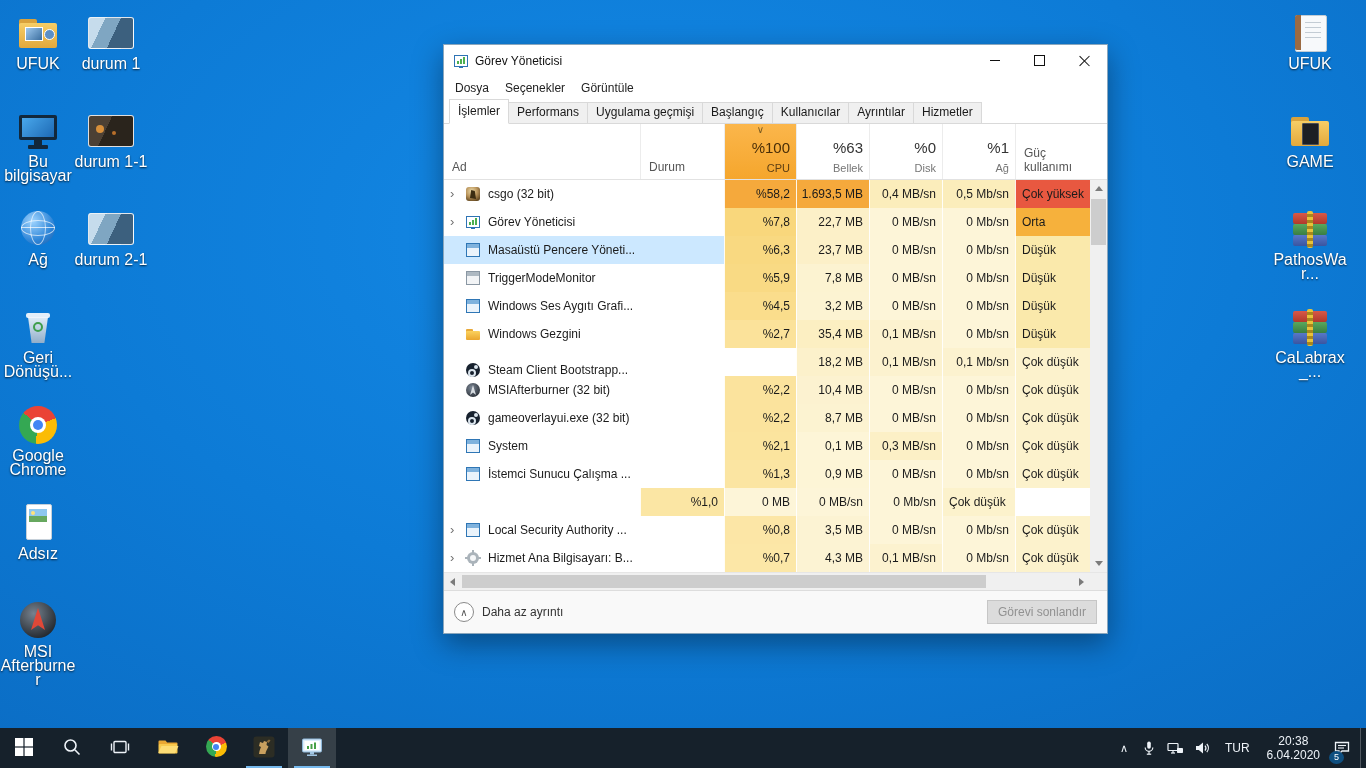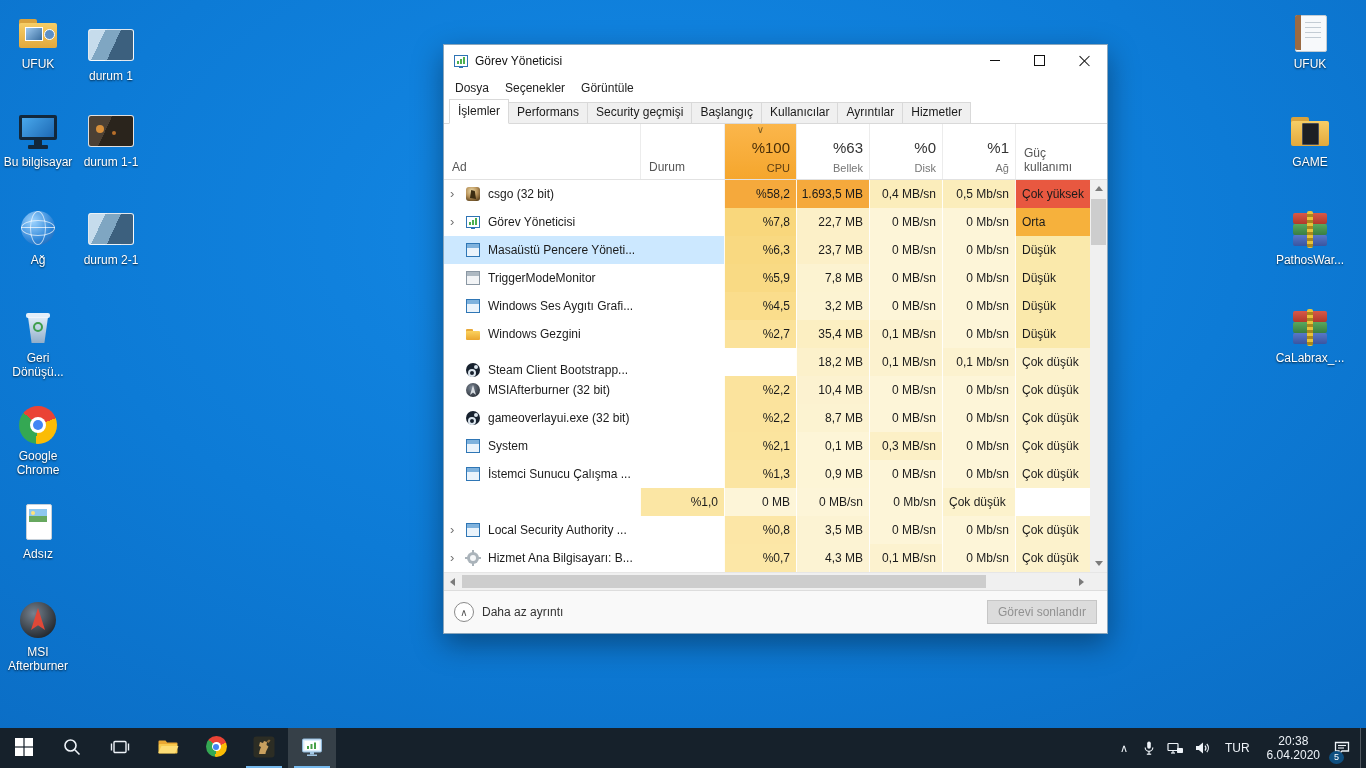--- a/index.html
+++ b/index.html
@@ -9,21 +9,21 @@
     cursor:default;user-select:none;
   }
   
   .desktop{
     position:absolute;inset:0;
     background:radial-gradient(1300px 800px at 48% 30%, #1489e6 0%, #0d7bd6 45%, #0a67bd 100%);
   }
   .dk-cell{position:absolute;width:76px;text-align:center;}
   .dk-icon{width:48px;height:42px;margin:0 auto 3px;position:relative;}
   .dk-icon i{display:block;}
-  .dk-label{color:#fff;font-size:12px;line-height:14px;text-shadow:0 1px 2px rgba(0,0,0,.75);overflow-wrap:break-word;}
+  .dk-label{color:#fff;font-size:16px;line-height:14px;text-shadow:0 1px 2px rgba(0,0,0,.75);overflow-wrap:break-word;}
   
   .tm-window{
     position:absolute;left:443px;top:44px;width:665px;height:590px;
     background:#fff;border:1px solid #89a6bd;box-shadow:0 10px 28px rgba(0,0,0,.38);
     box-sizing:border-box;z-index:5;font-size:12px;color:#1a1a1a;
   }
   .tm-titlebar{height:31px;display:flex;align-items:center;background:#fff;}
   .tm-appicon{width:16px;height:16px;position:relative;margin:0 6px 0 9px;flex:none;}
   .tm-appicon i,.pi i{position:absolute;}
   .tm-title{font-size:12px;color:#111;flex:1;white-space:nowrap;}
@@ -134,21 +134,21 @@
     </div>
 
     <div class="tm-menubar" id="tm-menu">
         <span class="menu-item">Dosya</span>
         <span class="menu-item">Seçenekler</span>
         <span class="menu-item">Görüntüle</span>
       </div>
     <div class="tm-tabs" id="tm-tabs">
         <span class="tab active">İşlemler</span>
         <span class="tab">Performans</span>
-        <span class="tab">Security geçmişi</span>
+        <span class="tab">Uygulama geçmişi</span>
         <span class="tab">Başlangıç</span>
         <span class="tab">Kullanıcılar</span>
         <span class="tab">Ayrıntılar</span>
         <span class="tab">Hizmetler</span>
       </div>
 
     <div class="tm-body">
       <div class="tm-left">
         <div class="tm-hdr">
           <div class="hc">
@@ -494,21 +494,21 @@
       <div class="dk-label">MSI Afterburner</div>
     </div>
     <div class="dk-cell" style="left: 0px; top: 502px;">
       <div class="dk-icon">
         <i style="position:absolute;left:12px;top:2px;width:24px;height:34px;background:#fff;border:1px solid #c6d0d9;border-radius:2px"></i>
         <i style="position:absolute;left:15px;top:7px;width:18px;height:13px;background:linear-gradient(#8ec7ef 0 55%,#67a85f 55%)"></i>
         <i style="position:absolute;left:17px;top:9px;width:4px;height:4px;border-radius:50%;background:#ffe27a"></i>
       </div>
       <div class="dk-label">Adsız</div>
     </div>
-    <div class="dk-cell" style="left: 73px; top: 24px;">
+    <div class="dk-cell" style="left: 73px; top: 12px;">
       <div class="dk-icon">
         <i style="position:absolute;left:1px;top:5px;width:44px;height:30px;border:1px solid rgba(255,255,255,.85);border-radius:3px;background:linear-gradient(115deg,#c6dcec 0 28%,#7fa6c2 28% 55%,#3c607e 55%)"></i>
       </div>
       <div class="dk-label">durum 1</div>
     </div>
     <div class="dk-cell" style="left: 73px; top: 110px;">
       <div class="dk-icon">
         <i style="position:absolute;left:1px;top:5px;width:44px;height:30px;border:1px solid rgba(255,255,255,.85);border-radius:3px;background:linear-gradient(115deg,#4c4034 0 40%,#2a241c 40%)"></i>
         <i style="position:absolute;left:9px;top:15px;width:8px;height:8px;border-radius:50%;background:#d88f3a;box-shadow:14px 4px 0 -2px #b86f2a"></i>
       </div>

